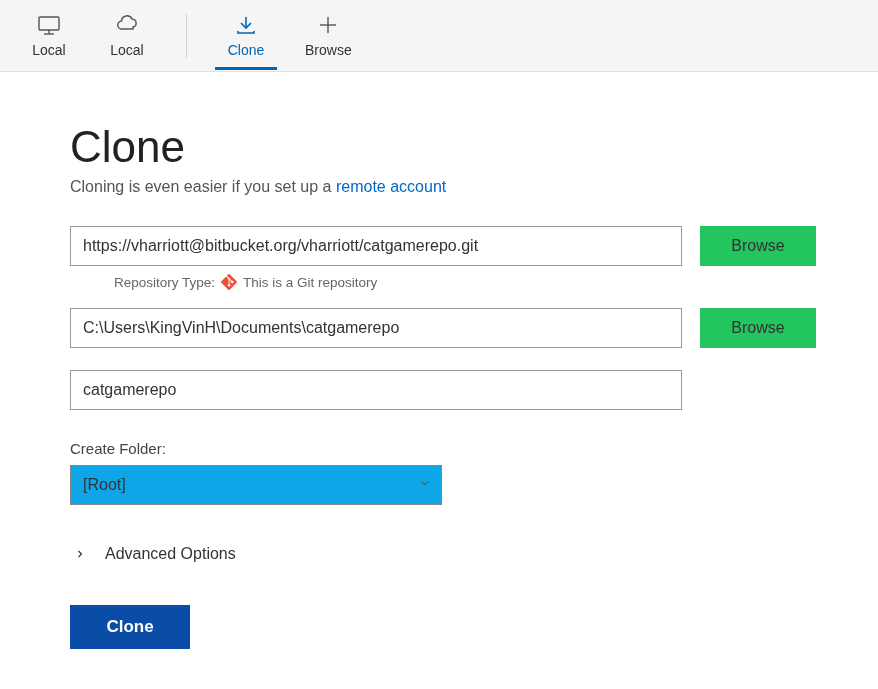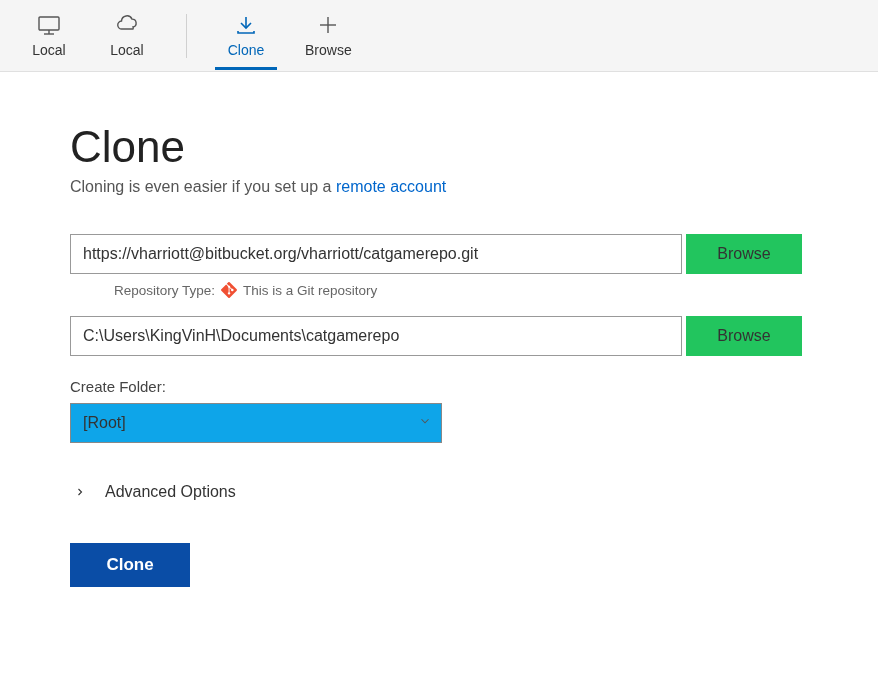--- a/index.html
+++ b/index.html
@@ -76,30 +76,30 @@
     }
     .page-title {
       font-size: 44px;
       font-weight: 300;
       color: #222;
       margin-bottom: 6px;
     }
     .subtitle {
       font-size: 16px;
       color: #555;
-      margin-bottom: 38px;
+      margin-bottom: 30px;
     }
     .subtitle a {
       color: #0066cc;
       text-decoration: none;
     }
     .row {
       display: flex;
       align-items: flex-end;
-      gap: 4px;
+      gap: 18px;
       margin-bottom: 8px;
     }
     .input-wrap {
       width: 612px;
     }
     .text-input {
       width: 100%;
       height: 40px;
       border: 1px solid #999;
       padding: 0 12px;
@@ -262,20 +262,23 @@
 
   <div class="row">
     <div class="input-wrap">
       <input type="text" class="text-input" value="C:\Users\KingVinH\Documents\catgamerepo" style="">
     </div>
     <button class="btn-secondary">Browse</button>
   </div>
 
   <div class="spacer-block"></div>
 
+  <div class="name-input-wrap">
+    <input type="text" class="text-input" value="catgamerepo" style="">
+  </div>
 
   <div class="field-label">Create Folder:</div>
   <div class="select-wrap">
     <input type="text" readonly="" class="select-input" value="[Root]" style="">
     <span class="chevron-select">
       <svg width="14" height="14" viewBox="0 0 24 24" fill="none" stroke="#555" stroke-width="1.8">
         <polyline points="6 9 12 15 18 9"></polyline>
       </svg>
     </span>
   </div>

